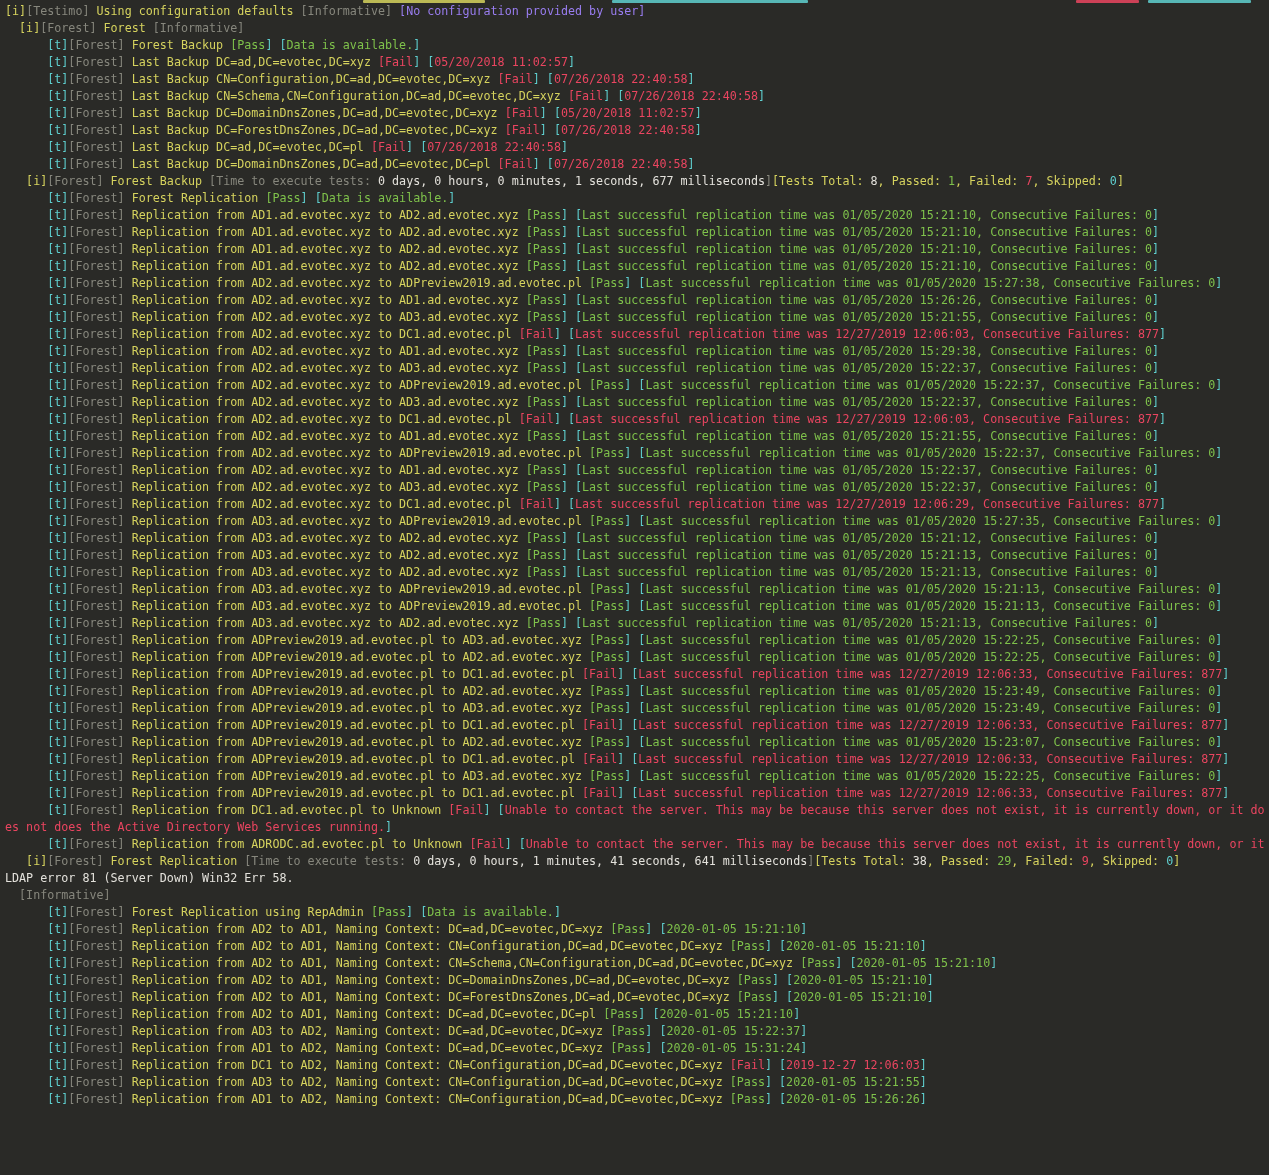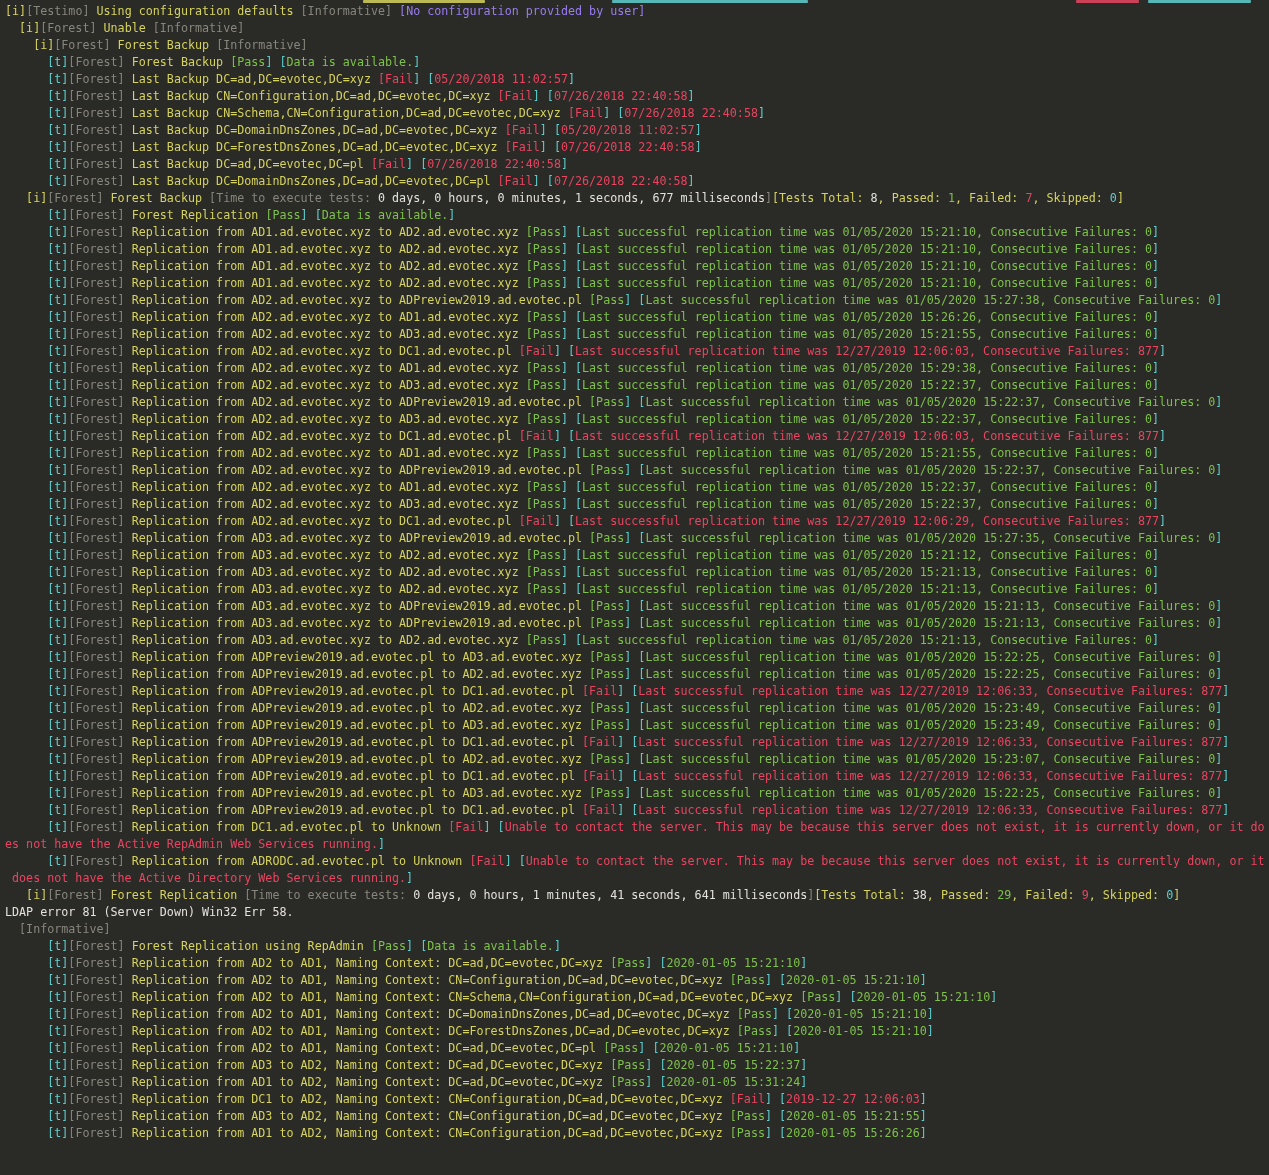--- a/index.html
+++ b/index.html
@@ -18,22 +18,21 @@
 
 <div class="terminal">
   <div id="frag-layer">
       <div class="frag" style="left: 363px; width: 122px; background: rgb(214, 211, 94);"></div>
       <div class="frag" style="left: 612px; width: 196px; background: rgb(95, 208, 208);"></div>
       <div class="frag" style="left: 1076px; width: 63px; background: rgb(234, 69, 96);"></div>
       <div class="frag" style="left: 1148px; width: 103px; background: rgb(95, 208, 208);"></div>
     </div>
   <div class="console" id="console">
       <div class="line"><span style="color: rgb(214, 211, 94);">[i]</span><span style="color: rgb(135, 135, 125);">[Testimo]</span><span style="color: rgb(214, 211, 94);"> Using configuration defaults </span><span style="color: rgb(135, 135, 125);">[Informative]</span><span style="color: rgb(135, 135, 125);"> </span><span style="color: rgb(153, 125, 240);">[No configuration provided by user]</span></div>
-      <div class="line"><span style="color: rgb(214, 211, 94);">  [i]</span><span style="color: rgb(135, 135, 125);">[Forest]</span><span style="color: rgb(214, 211, 94);"> Unable </span><span style="color: rgb(135, 135, 125);">[Informative]</span></div>
-      <div class="line"><span style="color: rgb(214, 211, 94);">    [i]</span><span style="color: rgb(135, 135, 125);">[Forest]</span><span style="color: rgb(214, 211, 94);"> Forest Backup </span><span style="color: rgb(135, 135, 125);">[Informative]</span></div>
+      <div class="line"><span style="color: rgb(214, 211, 94);">  [i]</span><span style="color: rgb(135, 135, 125);">[Forest]</span><span style="color: rgb(214, 211, 94);"> Forest </span><span style="color: rgb(135, 135, 125);">[Informative]</span></div>
       <div class="line"><span style="color: rgb(95, 208, 208);">      [t]</span><span style="color: rgb(135, 135, 125);">[Forest]</span><span style="color: rgb(214, 211, 94);"> Forest Backup </span><span style="color: rgb(127, 194, 75);">[Pass</span><span style="color: rgb(95, 208, 208);">] [</span><span style="color: rgb(127, 194, 75);">Data is available.</span><span style="color: rgb(95, 208, 208);">]</span></div>
       <div class="line"><span style="color: rgb(95, 208, 208);">      [t]</span><span style="color: rgb(135, 135, 125);">[Forest]</span><span style="color: rgb(214, 211, 94);"> Last Backup DC=ad,DC=evotec,DC=xyz </span><span style="color: rgb(234, 69, 96);">[Fail</span><span style="color: rgb(95, 208, 208);">] [</span><span style="color: rgb(234, 69, 96);">05/20/2018 11:02:57</span><span style="color: rgb(95, 208, 208);">]</span></div>
       <div class="line"><span style="color: rgb(95, 208, 208);">      [t]</span><span style="color: rgb(135, 135, 125);">[Forest]</span><span style="color: rgb(214, 211, 94);"> Last Backup CN=Configuration,DC=ad,DC=evotec,DC=xyz </span><span style="color: rgb(234, 69, 96);">[Fail</span><span style="color: rgb(95, 208, 208);">] [</span><span style="color: rgb(234, 69, 96);">07/26/2018 22:40:58</span><span style="color: rgb(95, 208, 208);">]</span></div>
       <div class="line"><span style="color: rgb(95, 208, 208);">      [t]</span><span style="color: rgb(135, 135, 125);">[Forest]</span><span style="color: rgb(214, 211, 94);"> Last Backup CN=Schema,CN=Configuration,DC=ad,DC=evotec,DC=xyz </span><span style="color: rgb(234, 69, 96);">[Fail</span><span style="color: rgb(95, 208, 208);">] [</span><span style="color: rgb(234, 69, 96);">07/26/2018 22:40:58</span><span style="color: rgb(95, 208, 208);">]</span></div>
       <div class="line"><span style="color: rgb(95, 208, 208);">      [t]</span><span style="color: rgb(135, 135, 125);">[Forest]</span><span style="color: rgb(214, 211, 94);"> Last Backup DC=DomainDnsZones,DC=ad,DC=evotec,DC=xyz </span><span style="color: rgb(234, 69, 96);">[Fail</span><span style="color: rgb(95, 208, 208);">] [</span><span style="color: rgb(234, 69, 96);">05/20/2018 11:02:57</span><span style="color: rgb(95, 208, 208);">]</span></div>
       <div class="line"><span style="color: rgb(95, 208, 208);">      [t]</span><span style="color: rgb(135, 135, 125);">[Forest]</span><span style="color: rgb(214, 211, 94);"> Last Backup DC=ForestDnsZones,DC=ad,DC=evotec,DC=xyz </span><span style="color: rgb(234, 69, 96);">[Fail</span><span style="color: rgb(95, 208, 208);">] [</span><span style="color: rgb(234, 69, 96);">07/26/2018 22:40:58</span><span style="color: rgb(95, 208, 208);">]</span></div>
       <div class="line"><span style="color: rgb(95, 208, 208);">      [t]</span><span style="color: rgb(135, 135, 125);">[Forest]</span><span style="color: rgb(214, 211, 94);"> Last Backup DC=ad,DC=evotec,DC=pl </span><span style="color: rgb(234, 69, 96);">[Fail</span><span style="color: rgb(95, 208, 208);">] [</span><span style="color: rgb(234, 69, 96);">07/26/2018 22:40:58</span><span style="color: rgb(95, 208, 208);">]</span></div>
       <div class="line"><span style="color: rgb(95, 208, 208);">      [t]</span><span style="color: rgb(135, 135, 125);">[Forest]</span><span style="color: rgb(214, 211, 94);"> Last Backup DC=DomainDnsZones,DC=ad,DC=evotec,DC=pl </span><span style="color: rgb(234, 69, 96);">[Fail</span><span style="color: rgb(95, 208, 208);">] [</span><span style="color: rgb(234, 69, 96);">07/26/2018 22:40:58</span><span style="color: rgb(95, 208, 208);">]</span></div>
       <div class="line"><span style="color: rgb(214, 211, 94);">   [i]</span><span style="color: rgb(135, 135, 125);">[Forest]</span><span style="color: rgb(214, 211, 94);"> Forest Backup </span><span style="color: rgb(135, 135, 125);">[Time to execute tests: </span><span style="color: rgb(228, 226, 220);">0 days, 0 hours, 0 minutes, 1 seconds, 677 milliseconds</span><span style="color: rgb(135, 135, 125);">]</span><span style="color: rgb(214, 211, 94);">[Tests Total: </span><span style="color: rgb(228, 226, 220);">8</span><span style="color: rgb(214, 211, 94);">, Passed: </span><span style="color: rgb(127, 194, 75);">1</span><span style="color: rgb(214, 211, 94);">, Failed: </span><span style="color: rgb(234, 69, 96);">7</span><span style="color: rgb(214, 211, 94);">, Skipped: </span><span style="color: rgb(95, 208, 208);">0</span><span style="color: rgb(214, 211, 94);">]</span></div>
       <div class="line"><span style="color: rgb(95, 208, 208);">      [t]</span><span style="color: rgb(135, 135, 125);">[Forest]</span><span style="color: rgb(214, 211, 94);"> Forest Replication </span><span style="color: rgb(127, 194, 75);">[Pass</span><span style="color: rgb(95, 208, 208);">] [</span><span style="color: rgb(127, 194, 75);">Data is available.</span><span style="color: rgb(95, 208, 208);">]</span></div>
@@ -66,23 +65,22 @@
       <div class="line"><span style="color: rgb(95, 208, 208);">      [t]</span><span style="color: rgb(135, 135, 125);">[Forest]</span><span style="color: rgb(214, 211, 94);"> Replication from ADPreview2019.ad.evotec.pl to AD2.ad.evotec.xyz </span><span style="color: rgb(127, 194, 75);">[Pass</span><span style="color: rgb(95, 208, 208);">] [</span><span style="color: rgb(127, 194, 75);">Last successful replication time was 01/05/2020 15:22:25, Consecutive Failures: 0</span><span style="color: rgb(95, 208, 208);">]</span></div>
       <div class="line"><span style="color: rgb(95, 208, 208);">      [t]</span><span style="color: rgb(135, 135, 125);">[Forest]</span><span style="color: rgb(214, 211, 94);"> Replication from ADPreview2019.ad.evotec.pl to DC1.ad.evotec.pl </span><span style="color: rgb(234, 69, 96);">[Fail</span><span style="color: rgb(95, 208, 208);">] [</span><span style="color: rgb(234, 69, 96);">Last successful replication time was 12/27/2019 12:06:33, Consecutive Failures: 877</span><span style="color: rgb(95, 208, 208);">]</span></div>
       <div class="line"><span style="color: rgb(95, 208, 208);">      [t]</span><span style="color: rgb(135, 135, 125);">[Forest]</span><span style="color: rgb(214, 211, 94);"> Replication from ADPreview2019.ad.evotec.pl to AD2.ad.evotec.xyz </span><span style="color: rgb(127, 194, 75);">[Pass</span><span style="color: rgb(95, 208, 208);">] [</span><span style="color: rgb(127, 194, 75);">Last successful replication time was 01/05/2020 15:23:49, Consecutive Failures: 0</span><span style="color: rgb(95, 208, 208);">]</span></div>
       <div class="line"><span style="color: rgb(95, 208, 208);">      [t]</span><span style="color: rgb(135, 135, 125);">[Forest]</span><span style="color: rgb(214, 211, 94);"> Replication from ADPreview2019.ad.evotec.pl to AD3.ad.evotec.xyz </span><span style="color: rgb(127, 194, 75);">[Pass</span><span style="color: rgb(95, 208, 208);">] [</span><span style="color: rgb(127, 194, 75);">Last successful replication time was 01/05/2020 15:23:49, Consecutive Failures: 0</span><span style="color: rgb(95, 208, 208);">]</span></div>
       <div class="line"><span style="color: rgb(95, 208, 208);">      [t]</span><span style="color: rgb(135, 135, 125);">[Forest]</span><span style="color: rgb(214, 211, 94);"> Replication from ADPreview2019.ad.evotec.pl to DC1.ad.evotec.pl </span><span style="color: rgb(234, 69, 96);">[Fail</span><span style="color: rgb(95, 208, 208);">] [</span><span style="color: rgb(234, 69, 96);">Last successful replication time was 12/27/2019 12:06:33, Consecutive Failures: 877</span><span style="color: rgb(95, 208, 208);">]</span></div>
       <div class="line"><span style="color: rgb(95, 208, 208);">      [t]</span><span style="color: rgb(135, 135, 125);">[Forest]</span><span style="color: rgb(214, 211, 94);"> Replication from ADPreview2019.ad.evotec.pl to AD2.ad.evotec.xyz </span><span style="color: rgb(127, 194, 75);">[Pass</span><span style="color: rgb(95, 208, 208);">] [</span><span style="color: rgb(127, 194, 75);">Last successful replication time was 01/05/2020 15:23:07, Consecutive Failures: 0</span><span style="color: rgb(95, 208, 208);">]</span></div>
       <div class="line"><span style="color: rgb(95, 208, 208);">      [t]</span><span style="color: rgb(135, 135, 125);">[Forest]</span><span style="color: rgb(214, 211, 94);"> Replication from ADPreview2019.ad.evotec.pl to DC1.ad.evotec.pl </span><span style="color: rgb(234, 69, 96);">[Fail</span><span style="color: rgb(95, 208, 208);">] [</span><span style="color: rgb(234, 69, 96);">Last successful replication time was 12/27/2019 12:06:33, Consecutive Failures: 877</span><span style="color: rgb(95, 208, 208);">]</span></div>
       <div class="line"><span style="color: rgb(95, 208, 208);">      [t]</span><span style="color: rgb(135, 135, 125);">[Forest]</span><span style="color: rgb(214, 211, 94);"> Replication from ADPreview2019.ad.evotec.pl to AD3.ad.evotec.xyz </span><span style="color: rgb(127, 194, 75);">[Pass</span><span style="color: rgb(95, 208, 208);">] [</span><span style="color: rgb(127, 194, 75);">Last successful replication time was 01/05/2020 15:22:25, Consecutive Failures: 0</span><span style="color: rgb(95, 208, 208);">]</span></div>
       <div class="line"><span style="color: rgb(95, 208, 208);">      [t]</span><span style="color: rgb(135, 135, 125);">[Forest]</span><span style="color: rgb(214, 211, 94);"> Replication from ADPreview2019.ad.evotec.pl to DC1.ad.evotec.pl </span><span style="color: rgb(234, 69, 96);">[Fail</span><span style="color: rgb(95, 208, 208);">] [</span><span style="color: rgb(234, 69, 96);">Last successful replication time was 12/27/2019 12:06:33, Consecutive Failures: 877</span><span style="color: rgb(95, 208, 208);">]</span></div>
       <div class="line"><span style="color: rgb(95, 208, 208);">      [t]</span><span style="color: rgb(135, 135, 125);">[Forest]</span><span style="color: rgb(214, 211, 94);"> Replication from DC1.ad.evotec.pl to Unknown </span><span style="color: rgb(234, 69, 96);">[Fail</span><span style="color: rgb(95, 208, 208);">] [</span><span style="color: rgb(234, 69, 96);">Unable to contact the server. This may be because this server does not exist, it is currently down, or it do</span></div>
-      <div class="line"><span style="color: rgb(234, 69, 96);">es not have the Active RepAdmin Web Services running.</span><span style="color: rgb(95, 208, 208);">]</span></div>
+      <div class="line"><span style="color: rgb(234, 69, 96);">es not does the Active Directory Web Services running.</span><span style="color: rgb(95, 208, 208);">]</span></div>
       <div class="line"><span style="color: rgb(95, 208, 208);">      [t]</span><span style="color: rgb(135, 135, 125);">[Forest]</span><span style="color: rgb(214, 211, 94);"> Replication from ADRODC.ad.evotec.pl to Unknown </span><span style="color: rgb(234, 69, 96);">[Fail</span><span style="color: rgb(95, 208, 208);">] [</span><span style="color: rgb(234, 69, 96);">Unable to contact the server. This may be because this server does not exist, it is currently down, or it</span></div>
-      <div class="line"><span style="color: rgb(234, 69, 96);"> does not have the Active Directory Web Services running.</span><span style="color: rgb(95, 208, 208);">]</span></div>
       <div class="line"><span style="color: rgb(214, 211, 94);">   [i]</span><span style="color: rgb(135, 135, 125);">[Forest]</span><span style="color: rgb(214, 211, 94);"> Forest Replication </span><span style="color: rgb(135, 135, 125);">[Time to execute tests: </span><span style="color: rgb(228, 226, 220);">0 days, 0 hours, 1 minutes, 41 seconds, 641 milliseconds</span><span style="color: rgb(135, 135, 125);">]</span><span style="color: rgb(214, 211, 94);">[Tests Total: </span><span style="color: rgb(228, 226, 220);">38</span><span style="color: rgb(214, 211, 94);">, Passed: </span><span style="color: rgb(127, 194, 75);">29</span><span style="color: rgb(214, 211, 94);">, Failed: </span><span style="color: rgb(234, 69, 96);">9</span><span style="color: rgb(214, 211, 94);">, Skipped: </span><span style="color: rgb(95, 208, 208);">0</span><span style="color: rgb(214, 211, 94);">]</span></div>
       <div class="line"><span style="color: rgb(228, 226, 220);">LDAP error 81 (Server Down) Win32 Err 58.</span></div>
       <div class="line"><span style="color: rgb(135, 135, 125);">  [Informative]</span></div>
       <div class="line"><span style="color: rgb(95, 208, 208);">      [t]</span><span style="color: rgb(135, 135, 125);">[Forest]</span><span style="color: rgb(214, 211, 94);"> Forest Replication using RepAdmin </span><span style="color: rgb(127, 194, 75);">[Pass</span><span style="color: rgb(95, 208, 208);">] [</span><span style="color: rgb(127, 194, 75);">Data is available.</span><span style="color: rgb(95, 208, 208);">]</span></div>
       <div class="line"><span style="color: rgb(95, 208, 208);">      [t]</span><span style="color: rgb(135, 135, 125);">[Forest]</span><span style="color: rgb(214, 211, 94);"> Replication from AD2 to AD1, Naming Context: DC=ad,DC=evotec,DC=xyz </span><span style="color: rgb(127, 194, 75);">[Pass</span><span style="color: rgb(95, 208, 208);">] [</span><span style="color: rgb(127, 194, 75);">2020-01-05 15:21:10</span><span style="color: rgb(95, 208, 208);">]</span></div>
       <div class="line"><span style="color: rgb(95, 208, 208);">      [t]</span><span style="color: rgb(135, 135, 125);">[Forest]</span><span style="color: rgb(214, 211, 94);"> Replication from AD2 to AD1, Naming Context: CN=Configuration,DC=ad,DC=evotec,DC=xyz </span><span style="color: rgb(127, 194, 75);">[Pass</span><span style="color: rgb(95, 208, 208);">] [</span><span style="color: rgb(127, 194, 75);">2020-01-05 15:21:10</span><span style="color: rgb(95, 208, 208);">]</span></div>
       <div class="line"><span style="color: rgb(95, 208, 208);">      [t]</span><span style="color: rgb(135, 135, 125);">[Forest]</span><span style="color: rgb(214, 211, 94);"> Replication from AD2 to AD1, Naming Context: CN=Schema,CN=Configuration,DC=ad,DC=evotec,DC=xyz </span><span style="color: rgb(127, 194, 75);">[Pass</span><span style="color: rgb(95, 208, 208);">] [</span><span style="color: rgb(127, 194, 75);">2020-01-05 15:21:10</span><span style="color: rgb(95, 208, 208);">]</span></div>
       <div class="line"><span style="color: rgb(95, 208, 208);">      [t]</span><span style="color: rgb(135, 135, 125);">[Forest]</span><span style="color: rgb(214, 211, 94);"> Replication from AD2 to AD1, Naming Context: DC=DomainDnsZones,DC=ad,DC=evotec,DC=xyz </span><span style="color: rgb(127, 194, 75);">[Pass</span><span style="color: rgb(95, 208, 208);">] [</span><span style="color: rgb(127, 194, 75);">2020-01-05 15:21:10</span><span style="color: rgb(95, 208, 208);">]</span></div>
       <div class="line"><span style="color: rgb(95, 208, 208);">      [t]</span><span style="color: rgb(135, 135, 125);">[Forest]</span><span style="color: rgb(214, 211, 94);"> Replication from AD2 to AD1, Naming Context: DC=ForestDnsZones,DC=ad,DC=evotec,DC=xyz </span><span style="color: rgb(127, 194, 75);">[Pass</span><span style="color: rgb(95, 208, 208);">] [</span><span style="color: rgb(127, 194, 75);">2020-01-05 15:21:10</span><span style="color: rgb(95, 208, 208);">]</span></div>
       <div class="line"><span style="color: rgb(95, 208, 208);">      [t]</span><span style="color: rgb(135, 135, 125);">[Forest]</span><span style="color: rgb(214, 211, 94);"> Replication from AD2 to AD1, Naming Context: DC=ad,DC=evotec,DC=pl </span><span style="color: rgb(127, 194, 75);">[Pass</span><span style="color: rgb(95, 208, 208);">] [</span><span style="color: rgb(127, 194, 75);">2020-01-05 15:21:10</span><span style="color: rgb(95, 208, 208);">]</span></div>

